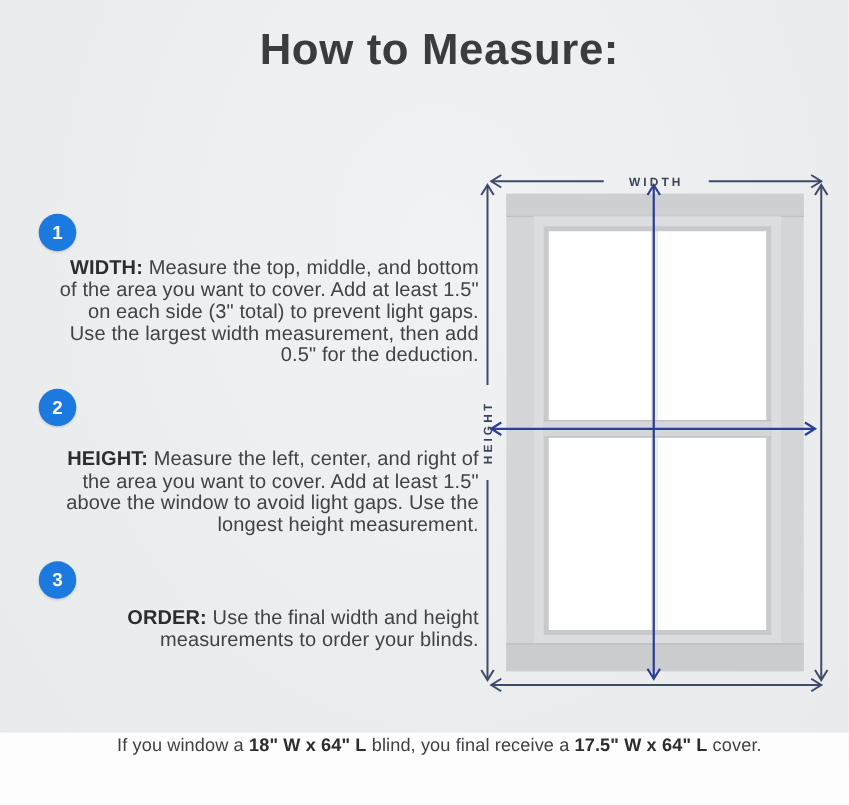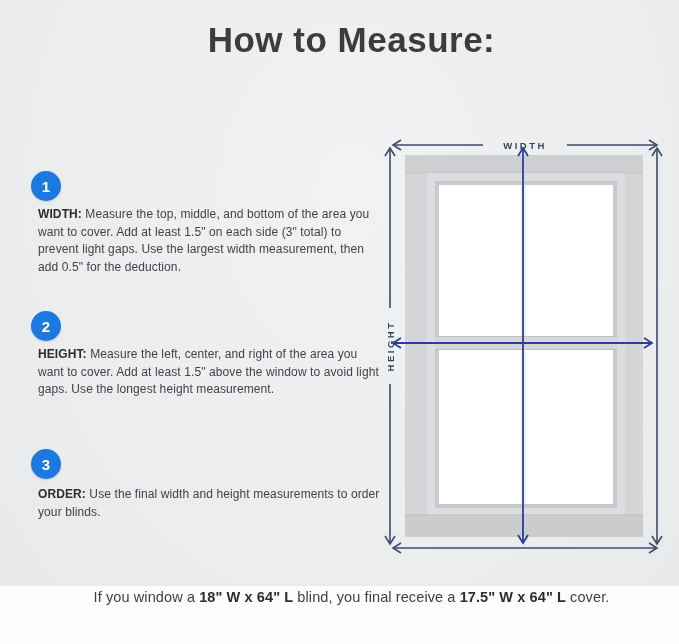--- a/index.html
+++ b/index.html
@@ -25,25 +25,25 @@
   .title-suffix{font-size:31px;font-weight:700;color:#3b3c3e;margin-left:10px;letter-spacing:0.5px;}
   
   .step-circle{
     position:absolute;left:31px;width:30px;height:30px;border-radius:50%;
     background:#1b79df;color:#ffffff;font-size:15px;font-weight:700;
     display:flex;align-items:center;justify-content:center;
     box-shadow:0 1px 2px rgba(0,0,0,0.15);
   }
   .step-text{
     position:absolute;left:38px;width:345px;
-    font-size:12px;line-height:17.5px;color:#414245;letter-spacing:0.1px;
+    font-size:16px;line-height:17.5px;color:#414245;letter-spacing:0.1px;text-align:right;
   }
   .step-label{font-weight:700;color:#2c2d2f;}
   #circle-1{top:171px;} #text-1{top:206px;}
-  #circle-2{top:311px;} #text-2{top:346px;}
+  #circle-2{top:311px;} #text-2{top:359px;}
   #circle-3{top:449px;} #text-3{top:486px;}
   
   .diagram{position:absolute;left:380px;top:132px;width:290px;height:440px;}
   .diagram text{
     font-family:"Liberation Sans", sans-serif;font-size:9.5px;font-weight:700;
     letter-spacing:2.5px;fill:#3a4458;
   }
   
   .example{
     position:absolute;left:0;bottom:0;width:100%;height:58px;

